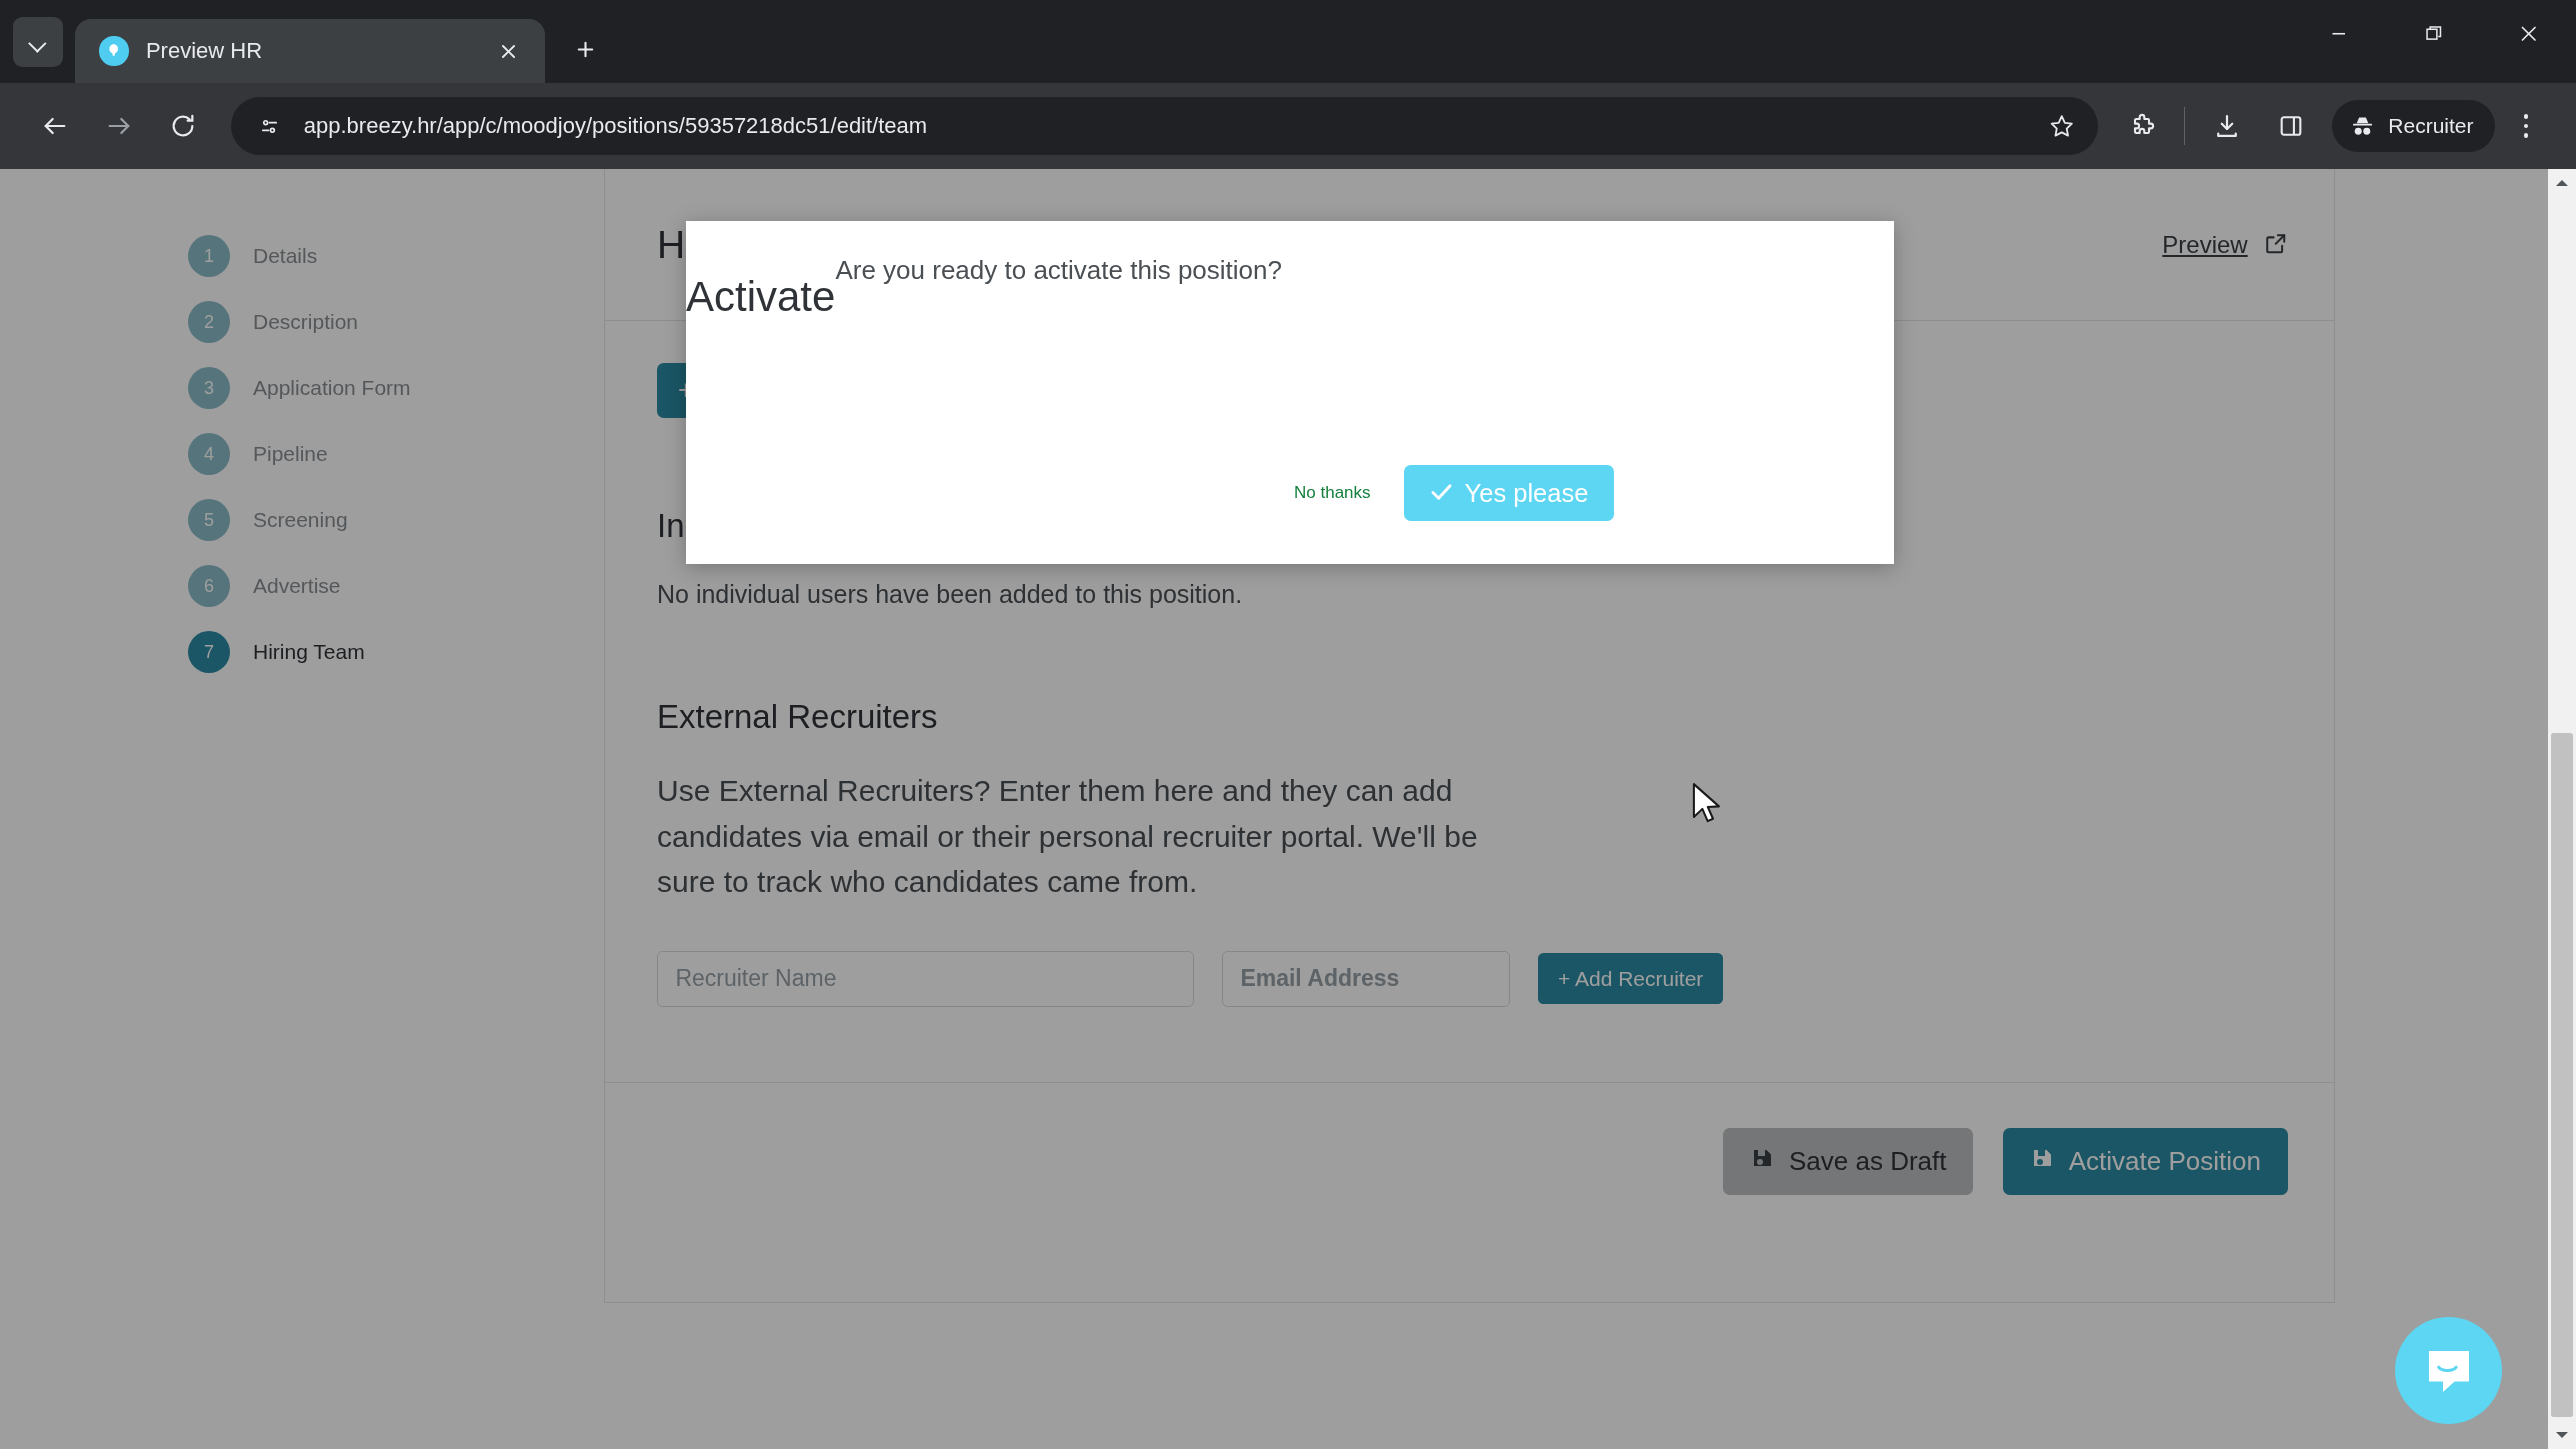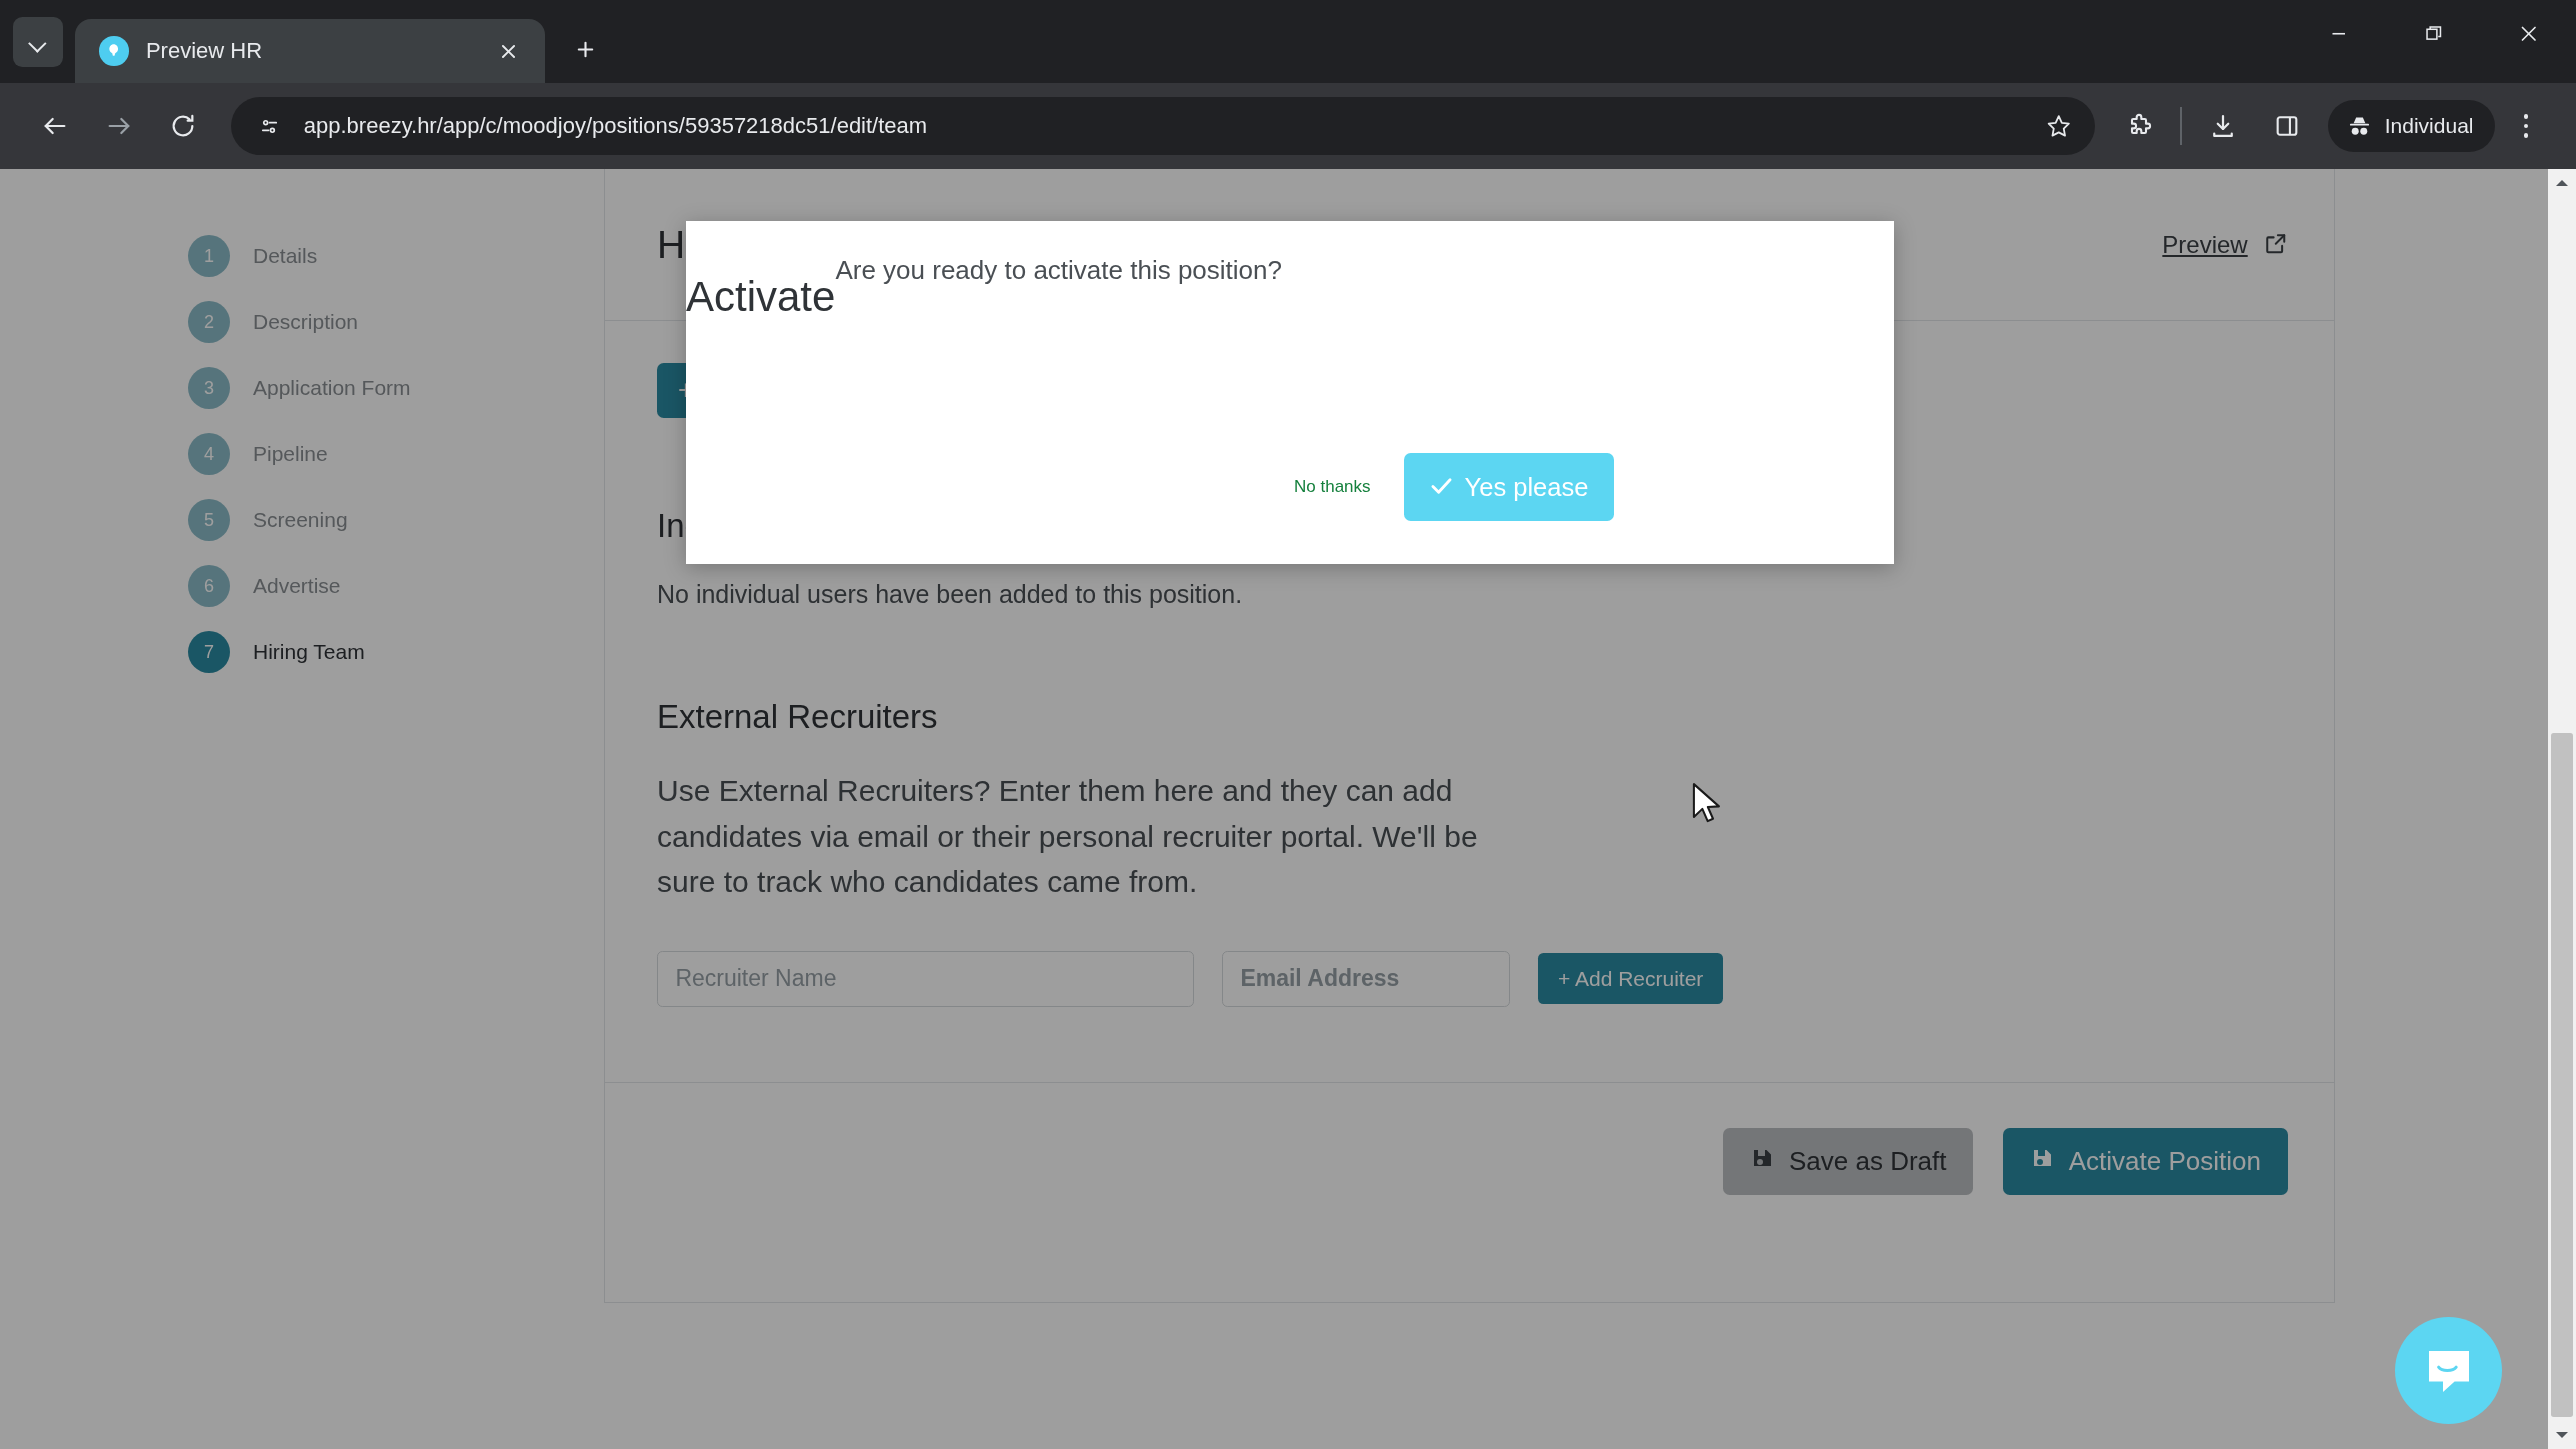--- a/index.html
+++ b/index.html
@@ -377,21 +377,21 @@
     font-size: 17px; color: #15803d;
     cursor: pointer;
     font-family: Liberation Sans, sans-serif;
     padding: 10.7px 12px;
   }
   .btn-yes {
     background: #5cd6f2;
     border: none; border-radius: 6.7px;
     color: #ffffff;
     font-size: 25.5px;
-    height: 68px;
+    height: 56px;
     padding: 0 25.5px;
     display: flex; align-items: center; gap: 12px;
     cursor: pointer;
     font-family: "Liberation Sans", sans-serif;
     white-space: nowrap;
   }
   .btn-yes svg { width: 23px; height: 20px; flex: 0 0 auto; }
 
   
   .intercom {
@@ -556,21 +556,21 @@
         </svg>
     </div>
 
     <div class="incognito-pill">
       <svg viewBox="0 0 24 24" fill="#e8eaed">
           <path d="M9 4h6l2.2 5H6.8L9 4z"></path>
           <rect x="3.5" y="9.6" width="17" height="1.6" rx=".8"></rect>
           <circle cx="8.2" cy="16.2" r="3.1"></circle>
           <circle cx="15.8" cy="16.2" r="3.1"></circle>
         </svg>
-      <span>Individual</span>
+      <span>Recruiter</span>
     </div>
 
     <div class="menu-dots">
       <i></i>
         <i></i>
         <i></i>
     </div>
   </div>
 
   <div class="viewport">

